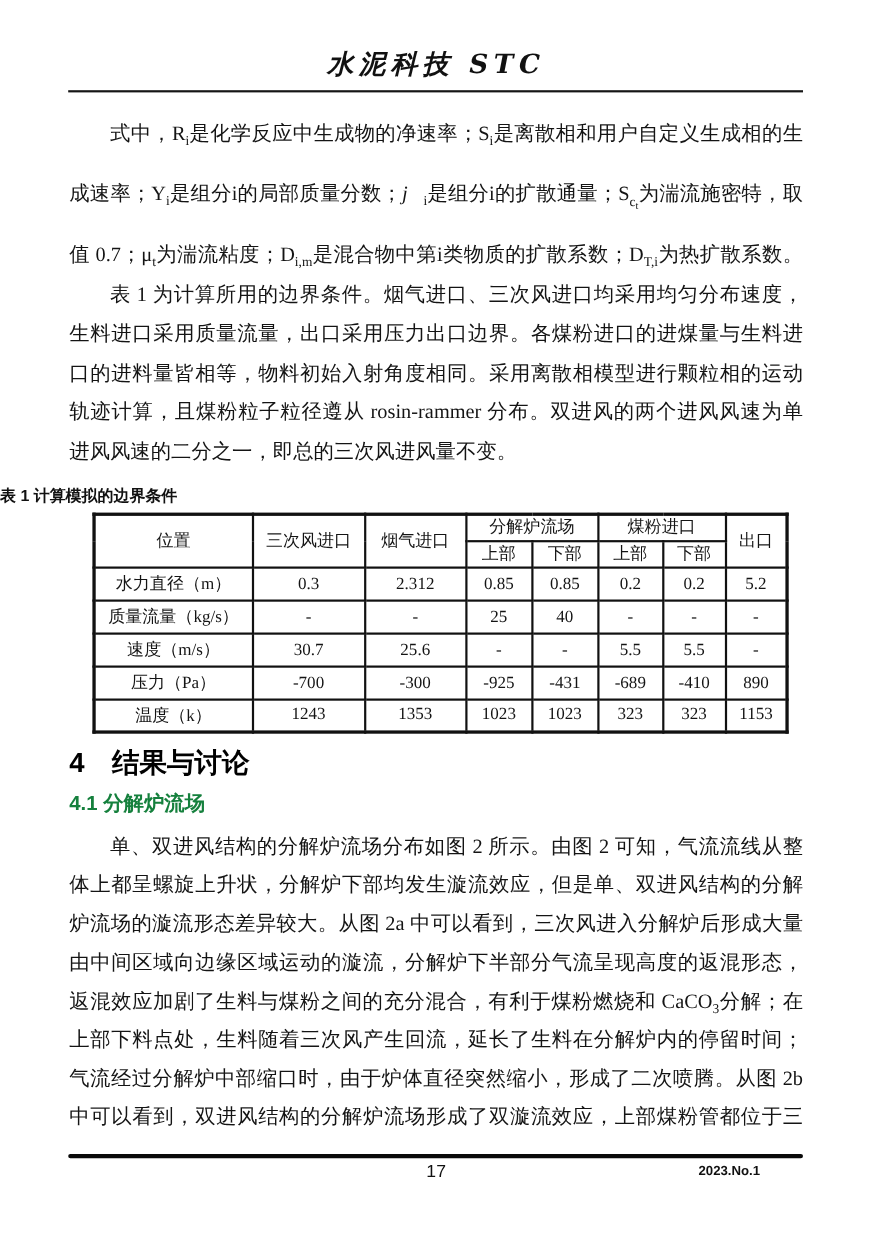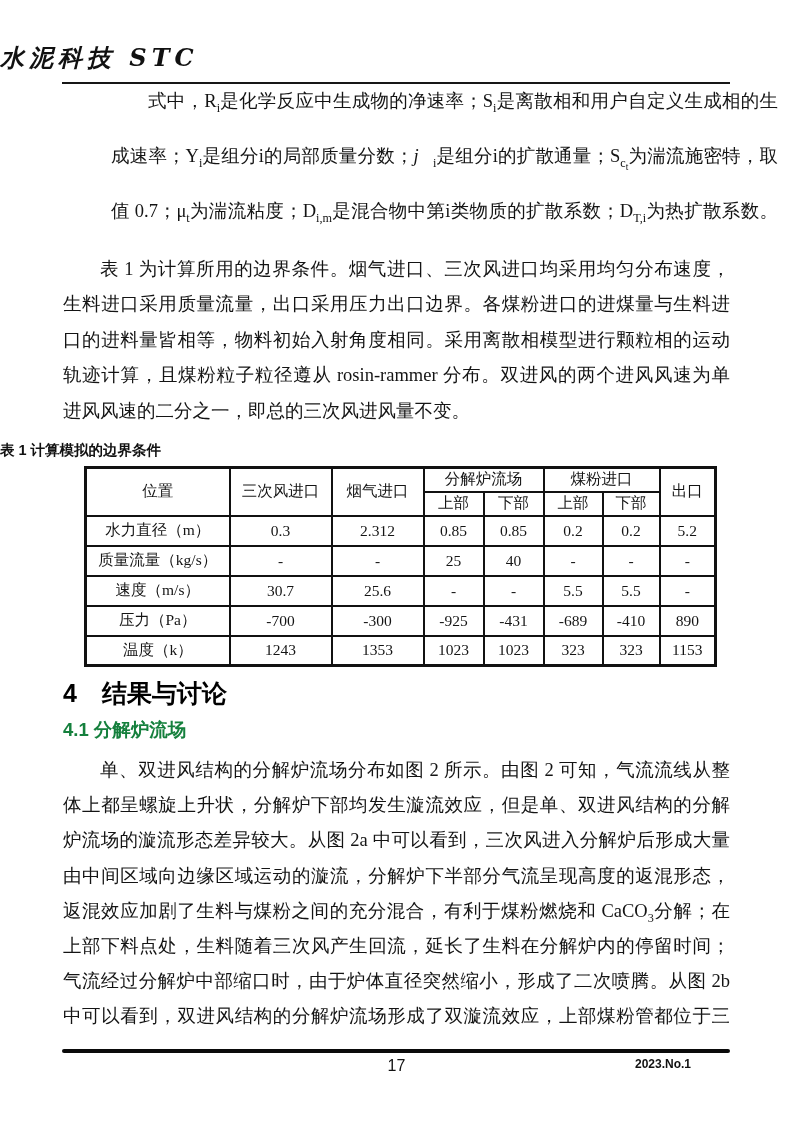--- a/index.html
+++ b/index.html
@@ -3,28 +3,28 @@
 <meta charset="utf-8">
 <style>
   html,body{margin:0;padding:0;background:#ffffff;}
   .page{
     position:relative;width:793px;height:1122px;background:#ffffff;
     color:#141414;font-family:"Liberation Serif","DejaVu Serif",serif;
     overflow:hidden;
   }
   
   .journal-title{
-    position:absolute;top:42px;left:0;width:100%;text-align:left;
+    position:absolute;top:42px;left:0;width:100%;text-align:center;
     font-family:"DejaVu Serif",serif;font-style:italic;font-weight:bold;
     font-size:24px;letter-spacing:5px;color:#111;
   }
   .header-rule{position:absolute;top:82px;left:62px;width:668px;height:2px;background:#161616;}
   
   .para{position:absolute;left:63px;width:667px;font-size:18.5px;color:#141414;}
-  .p1{top:74px;line-height:55px;margin-left:48px;}
+  .p1{top:95px;line-height:55px;}
   .p2{top:252px;line-height:35.4px;}
   .p3{top:753px;line-height:35.2px;}
   .line{text-align:justify;text-align-last:justify;}
   .line.indent{text-indent:2em;}
   .line.end{text-align-last:left;}
   sub{font-size:66%;line-height:0;}
   sub sub{font-size:78%;}
   
   .table-caption{
     position:absolute;top:441px;left:0;width:100%;text-align:left;

